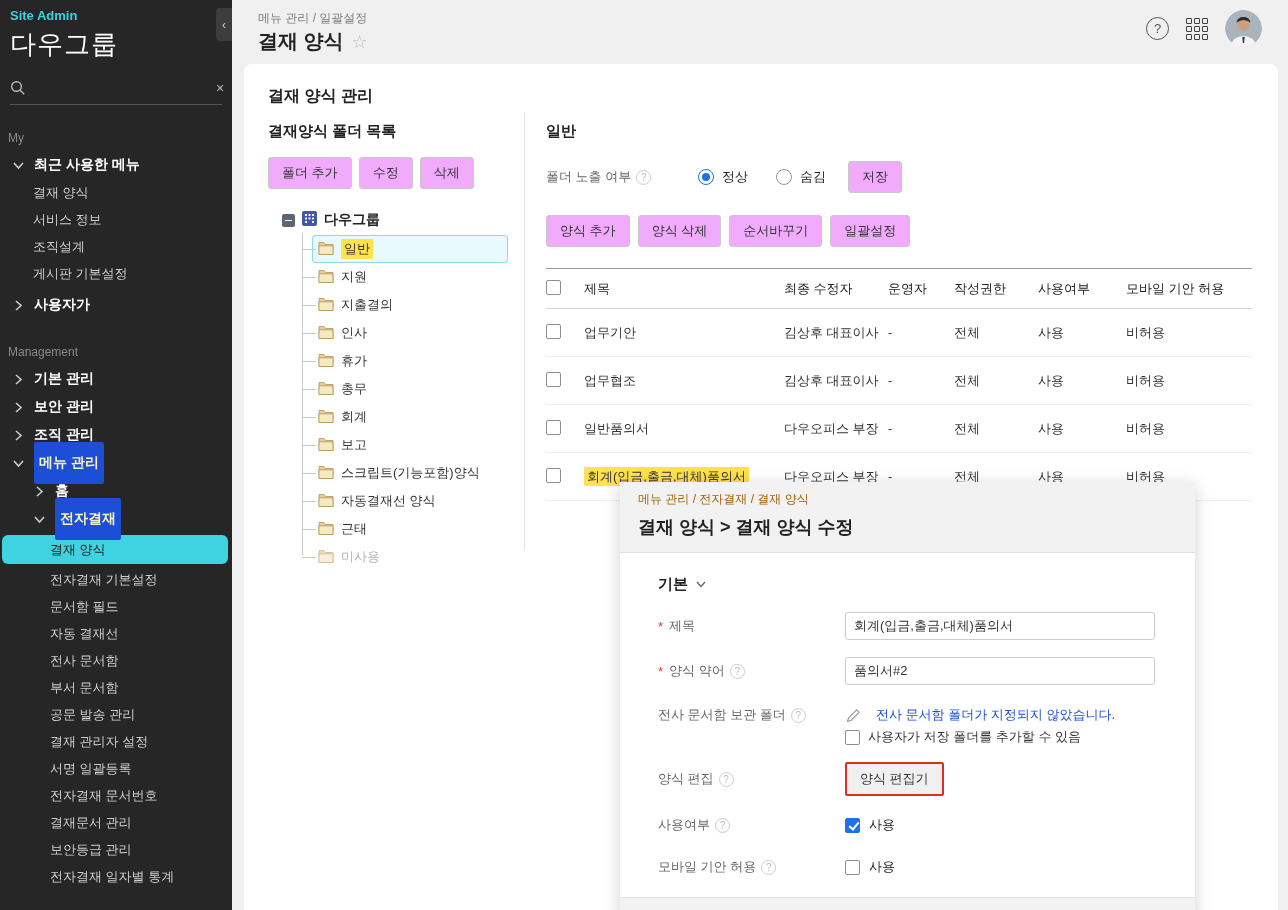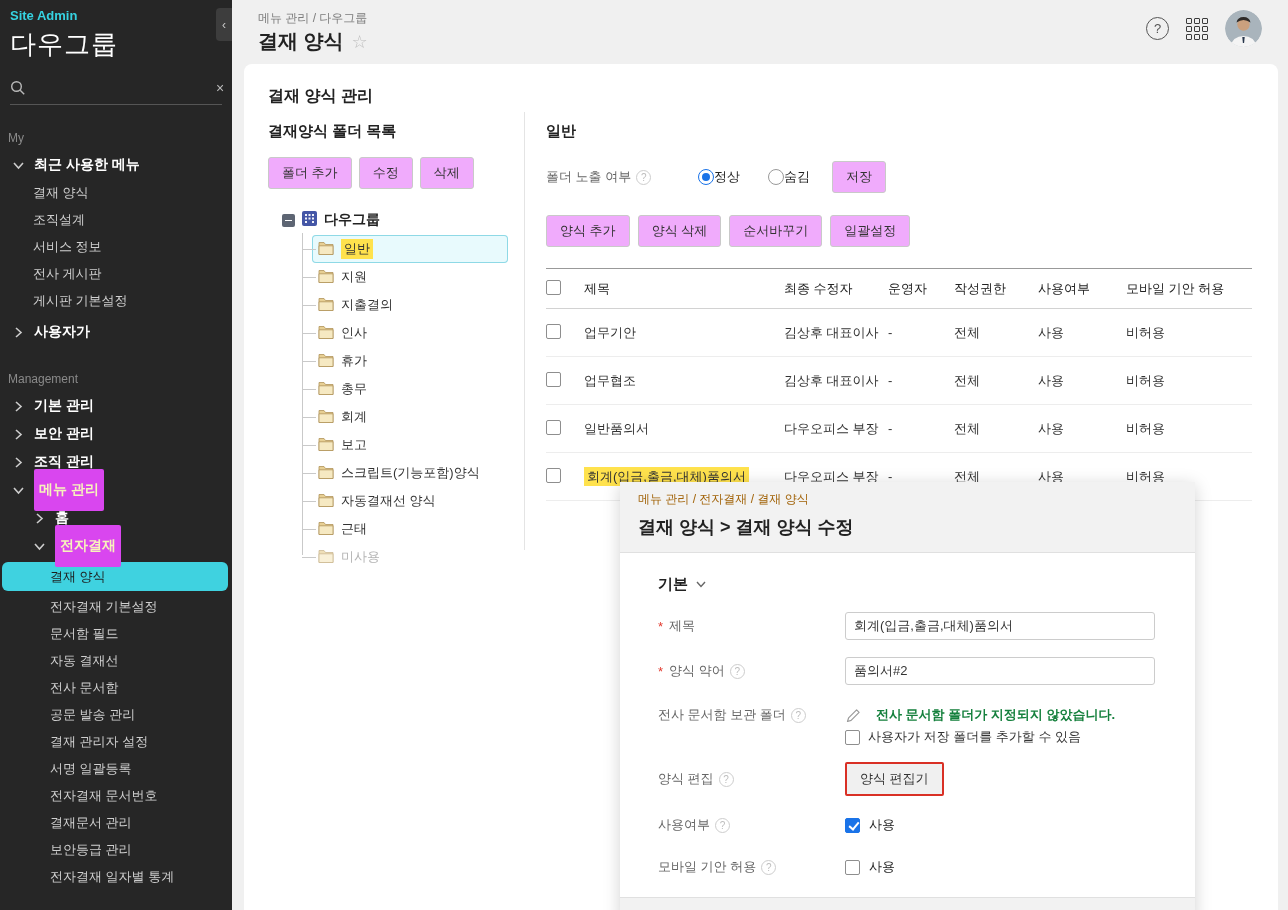--- a/index.html
+++ b/index.html
@@ -14,21 +14,21 @@
   .sb-search { display:flex; align-items:center; margin:18px 10px 0 10px; padding-bottom:8px; border-bottom:1px solid #555; }
   .sb-search input { flex:1; background:transparent; border:none; outline:none; color:#ddd; font-size:13px; margin:0 6px; }
   .sb-search .mag { width:16px; height:16px; }
   .sb-search .clr { color:#bbb; font-size:14px; cursor:pointer; padding:0 2px; }
   .sb-section { margin:26px 0 6px 8px; color:#8a8a8a; font-size:12px; }
   .s-group { display:flex; align-items:center; height:28px; padding-left:12px; color:#fff; font-weight:700; font-size:14px; cursor:pointer; }
   .s-group .chev { width:13px; height:13px; margin-right:9px; display:inline-flex; }
   .s-item { height:27px; line-height:27px; padding-left:33px; color:#cfcfcf; font-size:13px; cursor:pointer; white-space:nowrap; }
   .s-sub { padding-left:33px; }
   .s-leaf { padding-left:50px; }
-  .hl-olive { background:#d946ef; color:#f7f3bb; padding:12px 5px; border-radius:2px; }
+  .hl-olive { background:#1d4ed8; color:#f7f3bb; padding:12px 5px; border-radius:2px; }
   .sel-pill { background:#3fd2e0; color:#1d1d1d; border-radius:6px; margin:2px 4px 2px 2px; height:29px; line-height:29px; padding-left:48px; font-size:13px; cursor:pointer; }
 
   
   .topbar { position:absolute; left:232px; top:0; right:0; height:64px; background:#f0f0f0; }
   .tb-bc { position:absolute; left:26px; top:10px; font-size:12px; color:#7b7b7b; }
   .tb-title-row { position:absolute; left:26px; top:28px; display:flex; align-items:center; gap:8px; }
   .tb-title { font-size:20px; font-weight:700; color:#222; }
   .tb-star { font-size:18px; color:#bdbdbd; cursor:pointer; }
   .tb-icons { position:absolute; right:26px; top:10px; display:flex; align-items:center; gap:17px; }
   .q-circle { width:23px; height:23px; border:1.5px solid #555; border-radius:50%; color:#555; font-size:13px; display:flex; align-items:center; justify-content:center; cursor:pointer; }
@@ -62,41 +62,41 @@
 
   
   .dpane { position:absolute; left:302px; top:58px; width:708px; }
   .dpane h3 { font-size:15px; font-weight:700; margin-bottom:20px; }
   .vis-row { display:flex; align-items:center; font-size:13px; color:#666; }
   .vis-label { display:flex; align-items:center; gap:5px; width:152px; }
   .q { width:15px; height:15px; border:1px solid #cdcdcd; border-radius:50%; color:#bdbdbd; font-size:10px; display:inline-flex; align-items:center; justify-content:center; cursor:pointer; flex:0 0 15px; }
   .radio { width:16px; height:16px; border-radius:50%; border:1.5px solid #9a9a9a; background:#fff; position:relative; cursor:pointer; flex:0 0 16px; }
   .radio.on { border-color:#1a73e8; }
   .radio.on::after { content:""; position:absolute; left:2.5px; top:2.5px; width:8px; height:8px; border-radius:50%; background:#1a73e8; }
-  .radio-opt { display:flex; align-items:center; color:#222; margin-right:28px; }
+  .radio-opt { display:flex; align-items:center; gap:8px; color:#222; margin-right:28px; }
   .acts { display:flex; gap:8px; margin-top:22px; }
 
   table.grid { border-collapse:collapse; width:706px; margin-top:21px; table-layout:fixed; }
   table.grid { border-top:1px solid #999; }
   table.grid th { text-align:left; font-weight:500; font-size:13px; color:#222; height:40px; border-bottom:1px solid #d2d2d2; }
   table.grid td { font-size:13px; color:#333; height:48px; border-bottom:1px solid #ededed; vertical-align:middle; padding-right:6px; }
   .cb { width:15px; height:15px; border:1.5px solid #8e8e8e; border-radius:2px; background:#fff; cursor:pointer; }
   .cell-hl { background:#ffe24d; padding:2px 3px; }
 
   
   .overlay { position:absolute; left:620px; top:482px; width:575px; height:440px; background:#f2f2f2; box-shadow:0 3px 16px rgba(0,0,0,.18); z-index:5; }
   .ov-bc { padding:9px 0 0 18px; font-size:12px; color:#a16207; }
   .ov-title { padding:7px 0 13px 18px; font-size:18px; font-weight:700; color:#222; }
   .ov-box { background:#fff; border:1px solid #e0e0e0; border-left:none; border-right:none; height:346px; padding:4px 20px 0 38px; }
   .sec-head { display:flex; align-items:center; gap:7px; margin:18px 0 18px; font-size:15px; font-weight:700; }
   .frow { display:flex; align-items:center; margin-bottom:17px; }
   .flabel { width:187px; font-size:13px; color:#666; display:flex; align-items:center; gap:5px; flex:0 0 187px; }
   .req { color:#e23a2e; margin-right:1px; }
   .ti { width:310px; height:28px; border:1px solid #ccc; border-radius:3px; padding:0 8px; font-size:13px; color:#333; font-family:inherit; outline:none; }
-  .warn { color:#15803d; font-size:13px; font-weight:700; margin-left:14px; }
+  .warn { color:#1d4ed8; font-size:13px; font-weight:400; margin-left:14px; }
   .sub-check { margin:-6px 0 16px 187px; display:flex; align-items:center; gap:8px; font-size:13px; color:#333; }
   .btn-editor { background:#f0f0f0; border:2px solid #d93025; border-radius:2px; padding:6px 13px; font-size:13px; color:#333; cursor:pointer; font-family:inherit; }
   .ck { width:15px; height:15px; border:1.5px solid #8e8e8e; border-radius:2px; background:#fff; cursor:pointer; flex:0 0 15px; position:relative; }
   .ck.on { background:#1a73e8; border-color:#1a73e8; }
   .ck.on::after { content:""; position:absolute; left:4.5px; top:1.5px; width:4px; height:8px; border:solid #fff; border-width:0 2px 2px 0; transform:rotate(40deg); }
   .ck-label { margin-left:9px; font-size:13px; color:#222; }
   .pencil { margin-right:0; cursor:pointer; display:inline-flex; }
   .row-editor { margin-bottom:20px; }
   .row-use { margin-bottom:24px; }
 </style>
@@ -124,23 +124,22 @@
 
   <div class="s-group">
     <span class="chev">
         <svg width="13" height="13" viewBox="0 0 13 13">
           <polyline points="2,4 6.5,9 11,4" fill="none" stroke="#ccc" stroke-width="1.6"></polyline>
         </svg>
       </span>
     <span>최근 사용한 메뉴</span>
   </div>
   <div class="s-item">결재 양식</div>
+  <div class="s-item">서비스 정보</div>
   <div class="s-item">조직설계</div>
-  <div class="s-item">서비스 정보</div>
-  <div class="s-item">전사 게시판</div>
   <div class="s-item">게시판 기본설정</div>
 
   <div class="s-group" style="margin-top:4px;">
     <span class="chev">
         <svg width="13" height="13" viewBox="0 0 13 13">
           <polyline points="4,2 9,6.5 4,11" fill="none" stroke="#ccc" stroke-width="1.6"></polyline>
         </svg>
       </span>
     <span>사용자가</span>
   </div>
@@ -196,32 +195,33 @@
       </span>
     <span class="hl-olive">전자결재</span>
   </div>
 
   <div class="sel-pill">결재 양식</div>
 
   <div class="s-item s-leaf">전자결재 기본설정</div>
   <div class="s-item s-leaf">문서함 필드</div>
   <div class="s-item s-leaf">자동 결재선</div>
   <div class="s-item s-leaf">전사 문서함</div>
+  <div class="s-item s-leaf">부서 문서함</div>
   <div class="s-item s-leaf">공문 발송 관리</div>
   <div class="s-item s-leaf">결재 관리자 설정</div>
   <div class="s-item s-leaf">서명 일괄등록</div>
   <div class="s-item s-leaf">전자결재 문서번호</div>
   <div class="s-item s-leaf">결재문서 관리</div>
   <div class="s-item s-leaf">보안등급 관리</div>
   <div class="s-item s-leaf">전자결재 일자별 통계</div>
 
 </div>
 
 <div class="topbar">
-  <div class="tb-bc">메뉴 관리 / 다우그룹</div>
+  <div class="tb-bc">메뉴 관리 / 일괄설정</div>
   <div class="tb-title-row">
     <span class="tb-title">결재 양식</span>
     <span class="tb-star">☆</span>
   </div>
   <div class="tb-icons">
     <span class="q-circle">?</span>
     <span class="grid-ico">
         <i></i>
         <i></i>
         <i></i>

